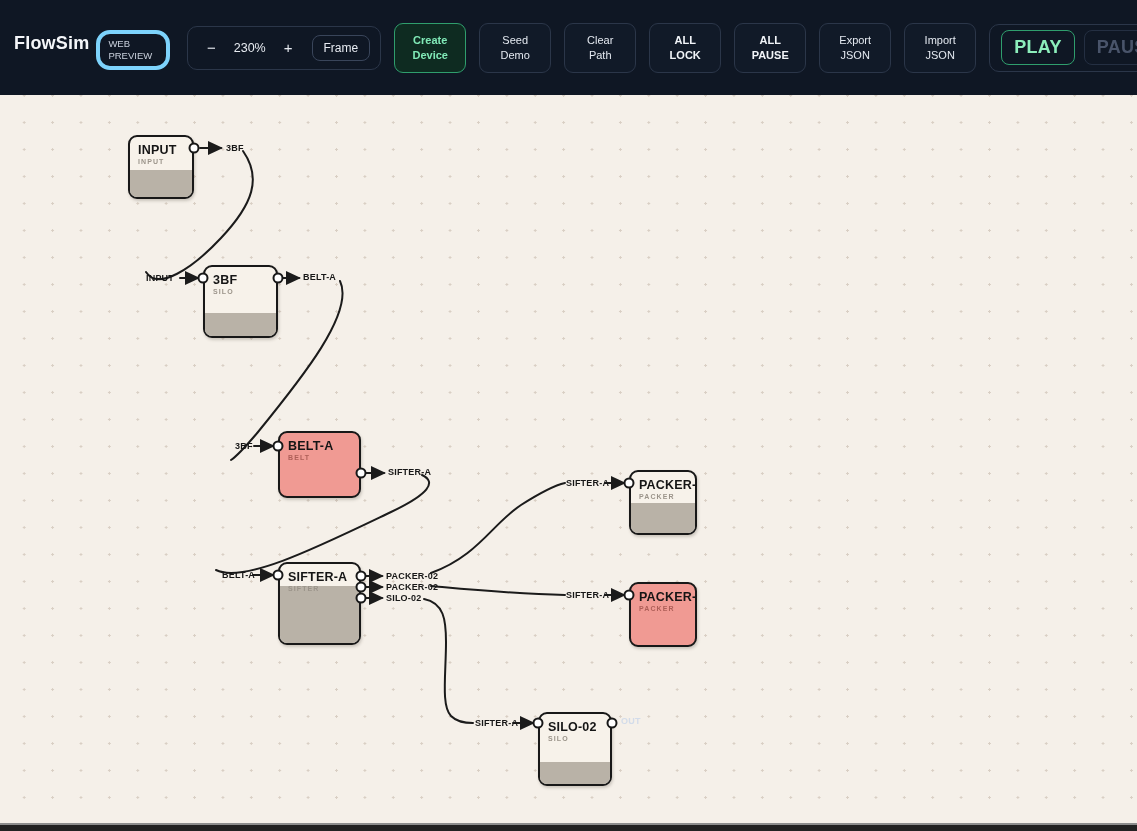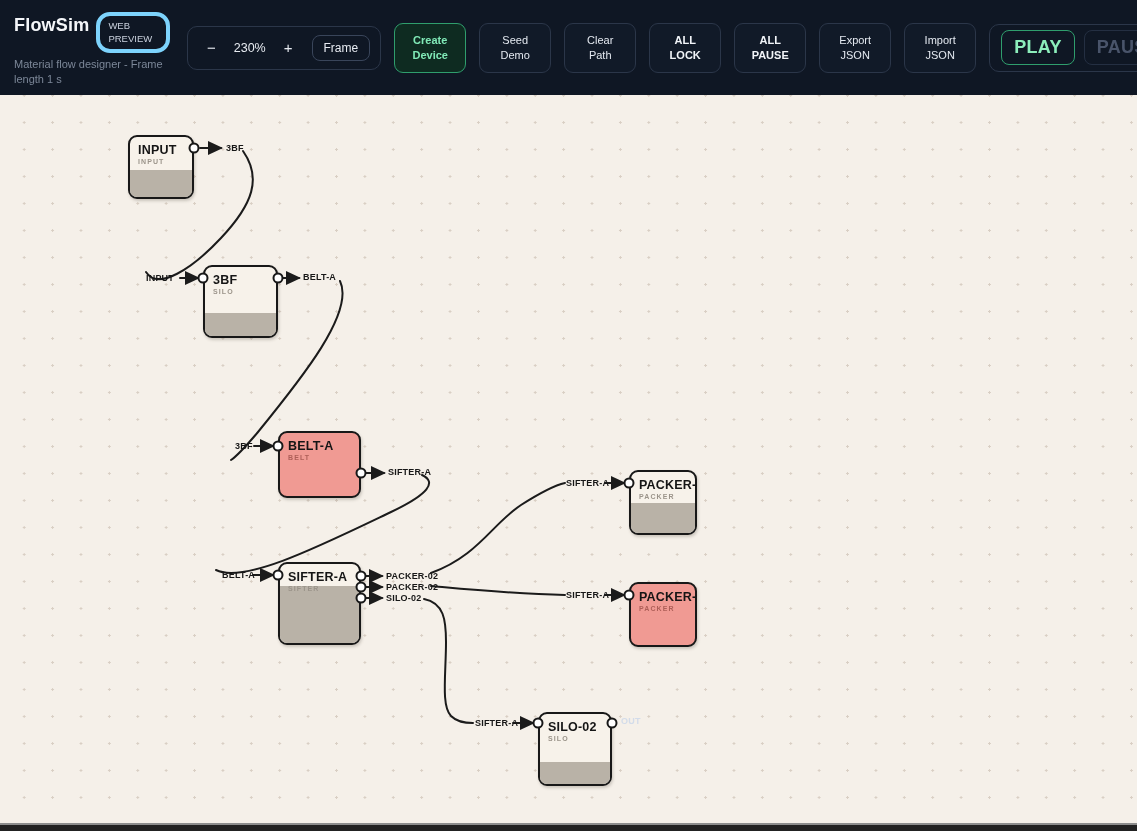--- a/index.html
+++ b/index.html
@@ -94,21 +94,20 @@
 </style>
 </head>
 <body>
 
 <div class="header">
   <div class="brand">
     <div class="brand-row">
       <div class="app-title">FlowSim</div>
       <div class="badge">WEB PREVIEW</div>
     </div>
-    <div class="subtitle">Material flow designer - Frame length 1 s</div>
   </div>
 
   <div class="zoom-ctl">
     <button class="zoom-btn">−</button>
     <div class="zoom-level">230%</div>
     <button class="zoom-btn">+</button>
     <button class="reset-sm">Frame</button>
   </div>
 
   <button class="hbtn create">Create Device</button>

